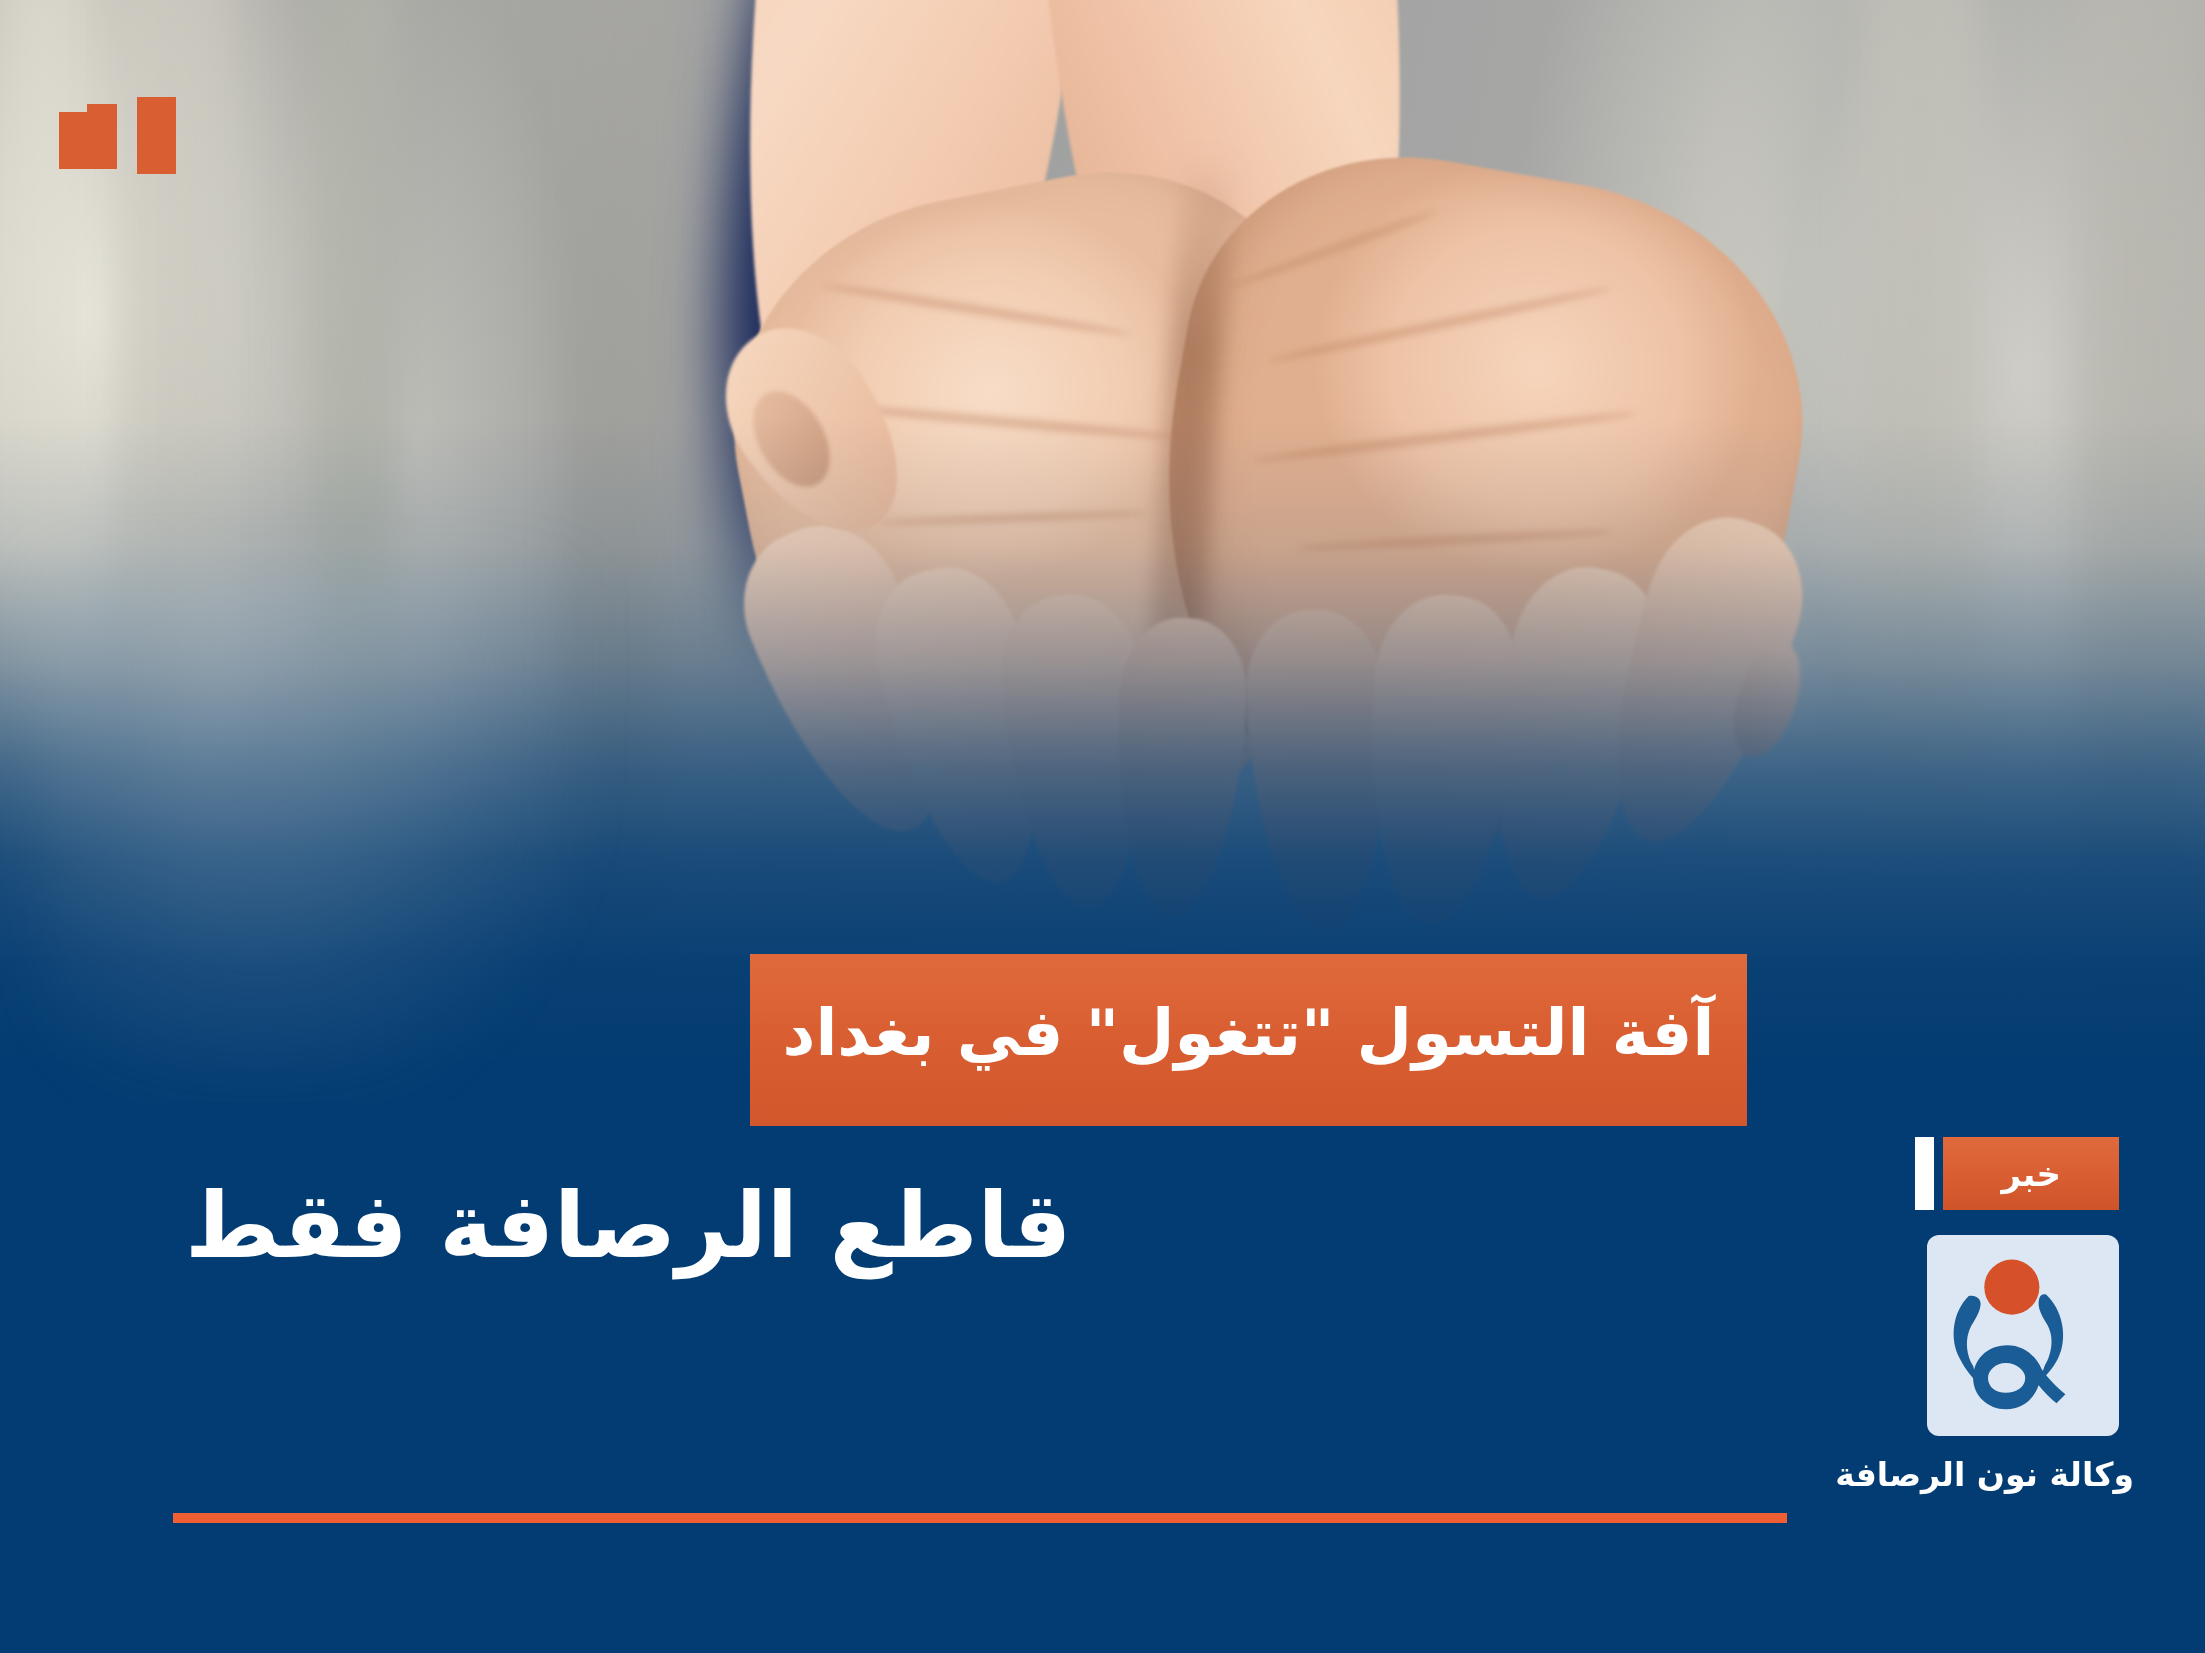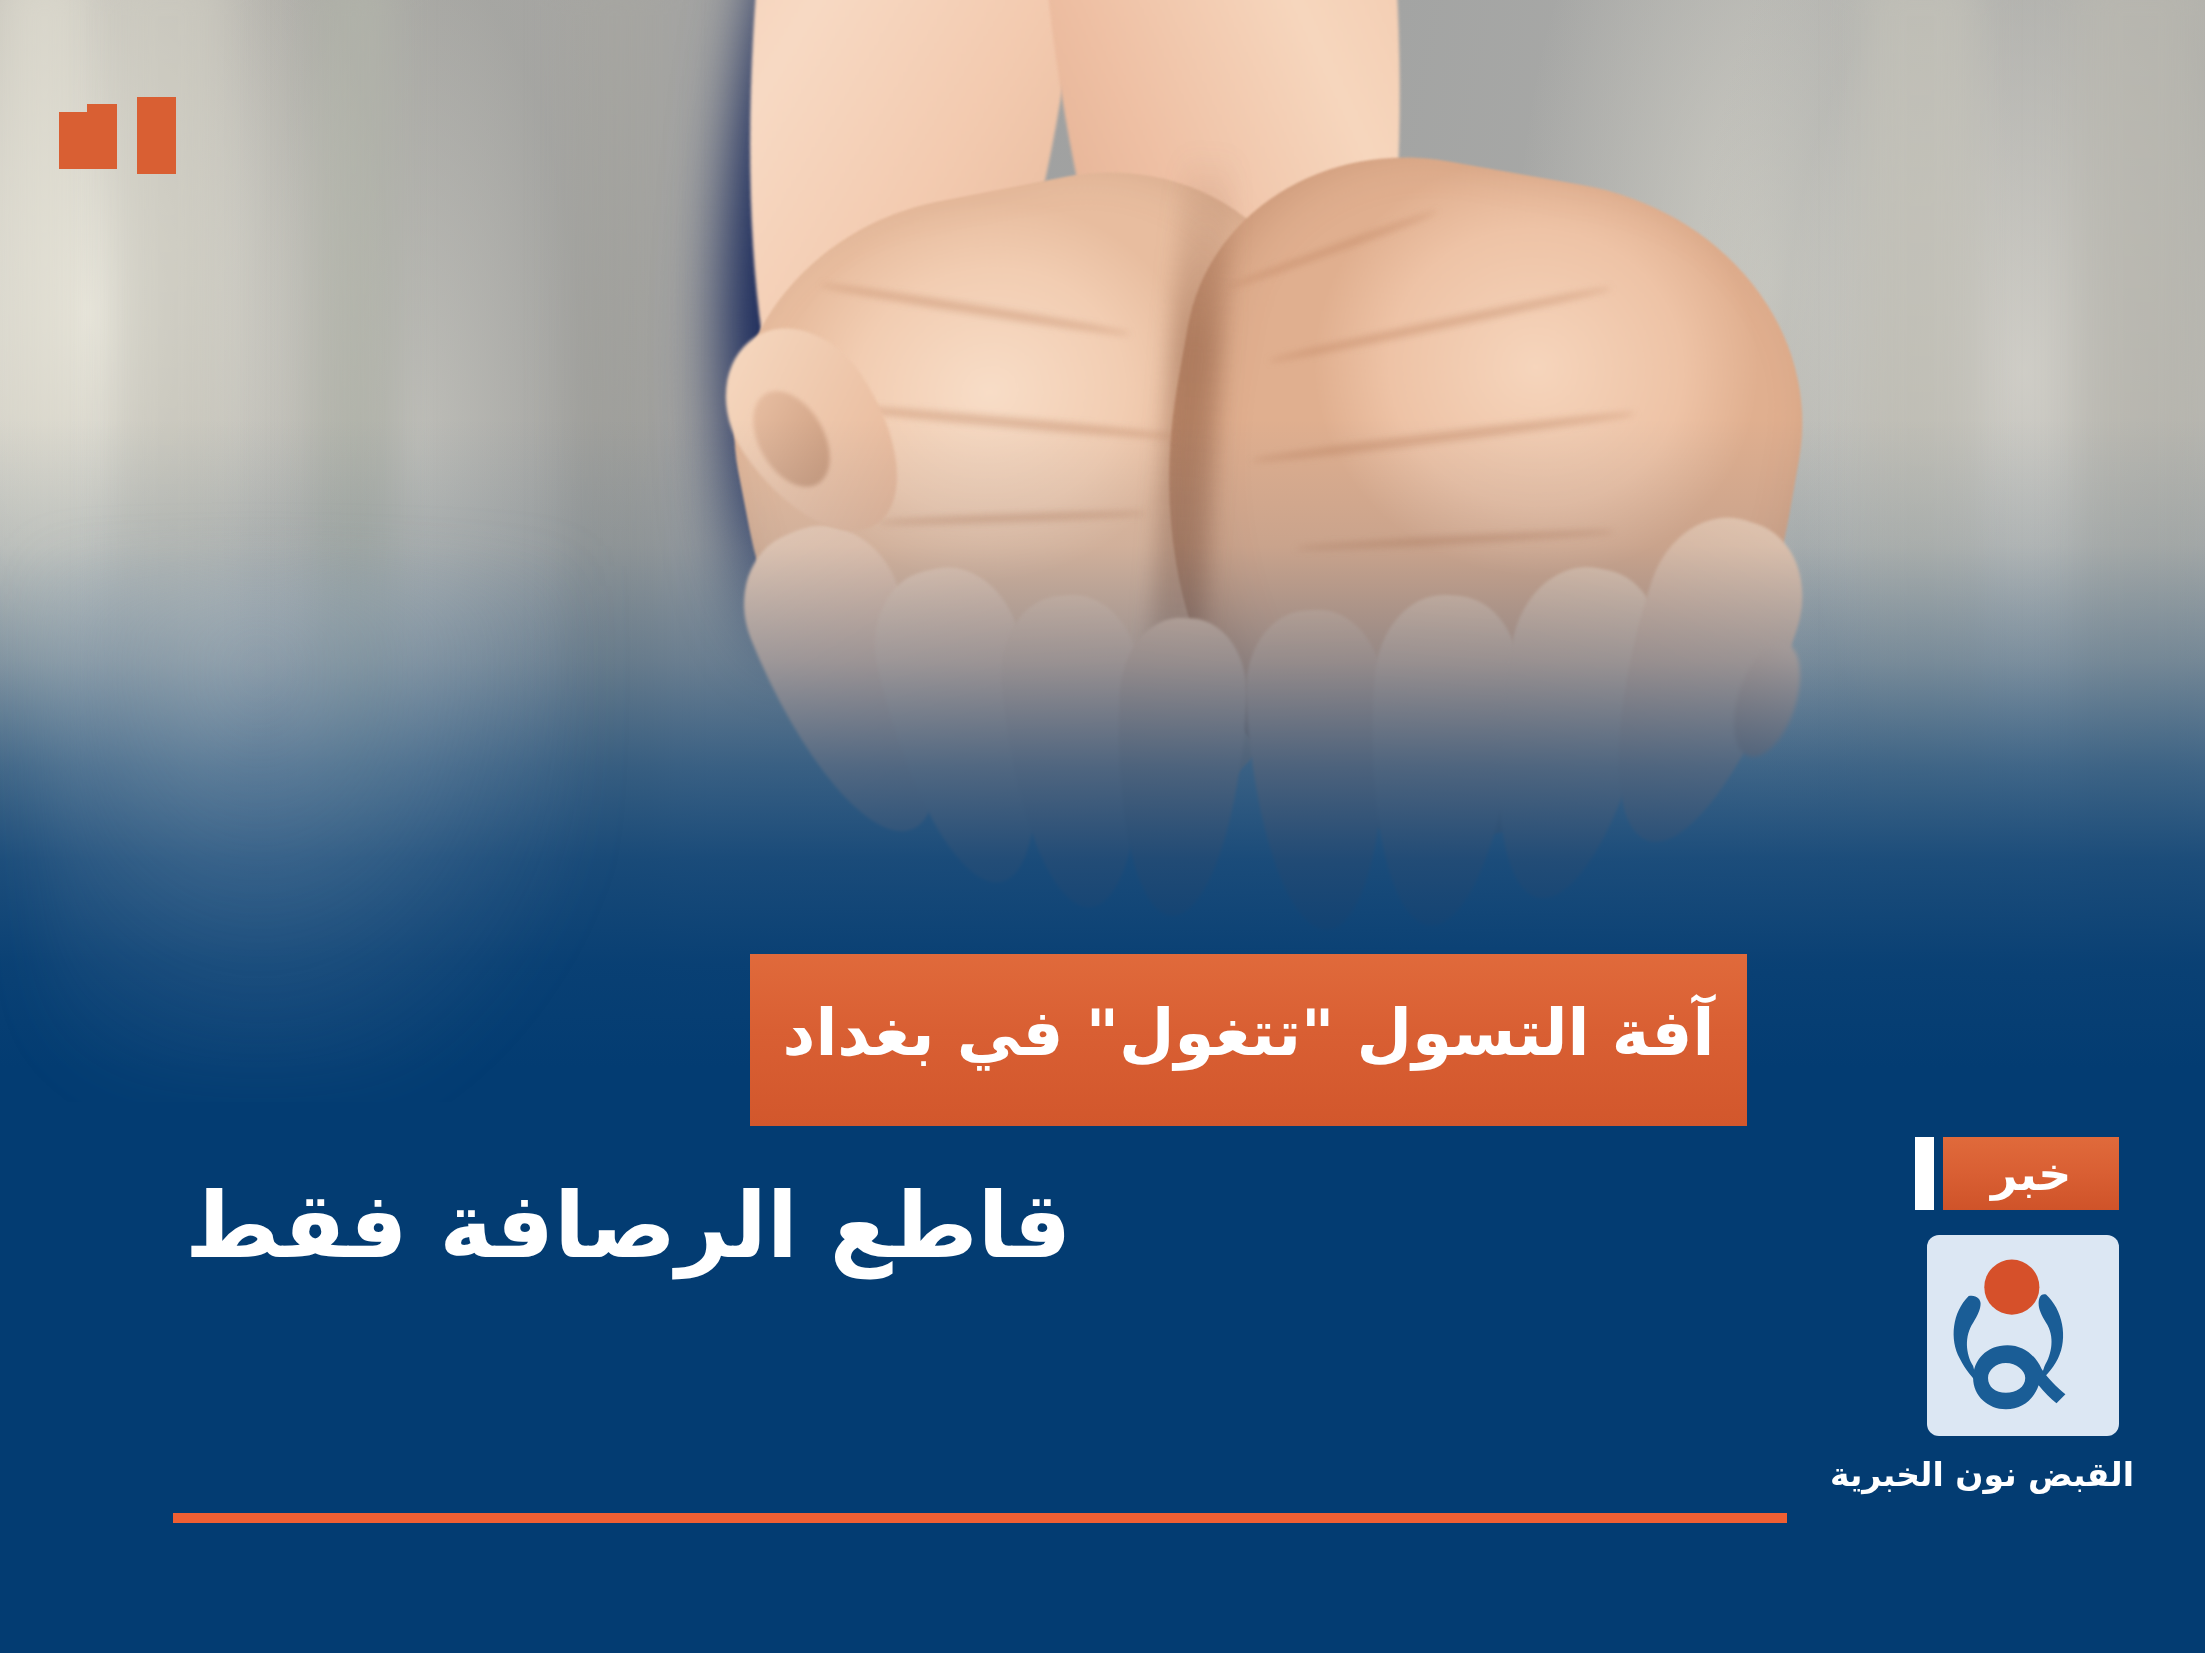--- a/index.html
+++ b/index.html
@@ -290,21 +290,21 @@
   }
   .news-badge .badge-fill {
     width: 176px; height: 73px;
     background: linear-gradient(180deg,#e06a3b 0%, #d95f33 50%, #cf5329 100%);
     display: flex;
     align-items: center;
     justify-content: center;
   }
   .news-badge .badge-fill span {
     color: #ffffff;
-    font-size: 46px;
+    font-size: 34px;
     font-weight: bold;
     line-height: 1;
     direction: rtl;
   }
   .news-badge .badge-stripe {
     width: 9px;
     height: 73px;
     background: #033c72;
   }
   .news-badge .badge-white {
@@ -416,17 +416,17 @@
 
     <div class="logo-tile">
       <svg viewBox="0 0 258 270" xmlns="http://www.w3.org/2000/svg">
         <circle cx="114" cy="70" r="37" fill="#d6502a"></circle>
         <path d="M56 82 C34 104 30 140 44 166 C52 182 62 192 68 200 L62 176 C52 160 50 136 62 118 C68 108 72 100 72 92 C72 86 66 80 56 82 Z" fill="#1a5d96"></path>
         <path d="M160 80 C182 100 190 138 176 166 C168 182 156 192 150 200 L158 176 C168 160 172 136 160 118 C154 108 150 100 150 92 C150 86 152 78 160 80 Z" fill="#1a5d96"></path>
         <path d="M108 148 C80 148 62 168 62 192 C62 216 82 234 106 234 C128 234 144 220 150 202 C158 212 166 220 174 226 L186 214 C174 204 162 192 154 180 C146 162 130 148 108 148 Z M106 172 C120 172 132 182 132 192 C132 204 120 212 106 212 C92 212 82 204 82 192 C82 182 92 172 106 172 Z" fill="#1a5d96"></path>
       </svg>
     </div>
 
-    <div class="agency-name">القبض نون الخبرية</div>
+    <div class="agency-name">وكالة نون الرصافة</div>
   </div>
 
 </div>
 
 
 </body></html>

